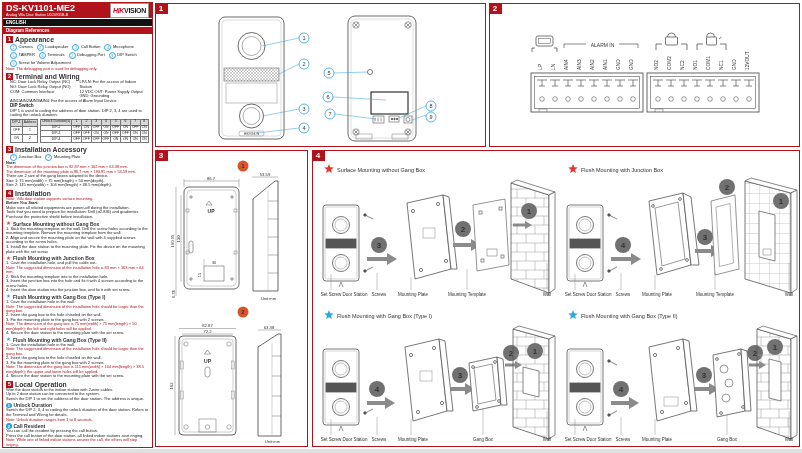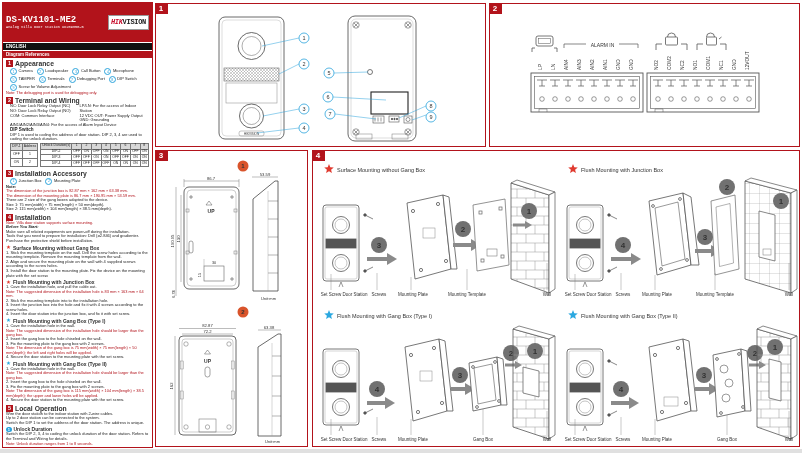--- a/index.html
+++ b/index.html
@@ -1,19 +1,19 @@
 <!DOCTYPE html>
 <html><head>
 <meta charset="utf-8">
 <style>
   html,body{margin:0;padding:0;background:#e9e9e9;}
   .page{position:relative;width:802px;height:453px;background:#fff;font-family:"Liberation Sans",sans-serif;overflow:hidden;}
   
   .leftcol{position:absolute;left:2px;top:2px;width:151px;height:446px;border-left:1px solid #b2131b;border-right:1px solid #b2131b;border-bottom:1px solid #b2131b;box-sizing:border-box;overflow:hidden;background:#fff;}
-  .hdrbar{height:16px;background:#b2131b;display:flex;justify-content:space-between;align-items:center;padding:12px 3px;font-family:Liberation Mono, monospace;}
+  .hdrbar{height:16px;background:#b2131b;display:flex;justify-content:space-between;align-items:center;padding:0 3px;}
   .hdr-title{color:#fff;font-weight:bold;font-size:9px;line-height:9px;}
   .hdr-sub{color:#fff;font-size:3.6px;line-height:4px;}
   .logobox{background:#fff;border:0.5px solid #999;height:13px;display:flex;align-items:center;padding:0 2px;}
   .logo-hik{color:#c8102e;font-weight:bold;font-style:italic;font-size:7px;letter-spacing:-0.3px;}
   .logo-vision{color:#222;font-weight:bold;font-size:7px;letter-spacing:-0.3px;}
   .langbar{height:7px;background:#111;color:#fff;font-size:4.5px;line-height:7px;padding-left:3px;font-weight:bold;margin-top:1px;}
   .diagbar{height:7px;background:#b2131b;color:#fff;font-size:4.5px;line-height:7px;padding-left:3px;font-weight:bold;margin-top:1px;}
   .sec{padding:1px 3px 0 3px;}
   .sec-head{display:flex;align-items:center;gap:2px;margin-top:1px;}
   .sec-num{background:#b2131b;color:#fff;width:7px;height:7px;font-size:5.5px;line-height:7px;text-align:center;font-weight:bold;flex:0 0 auto;}

